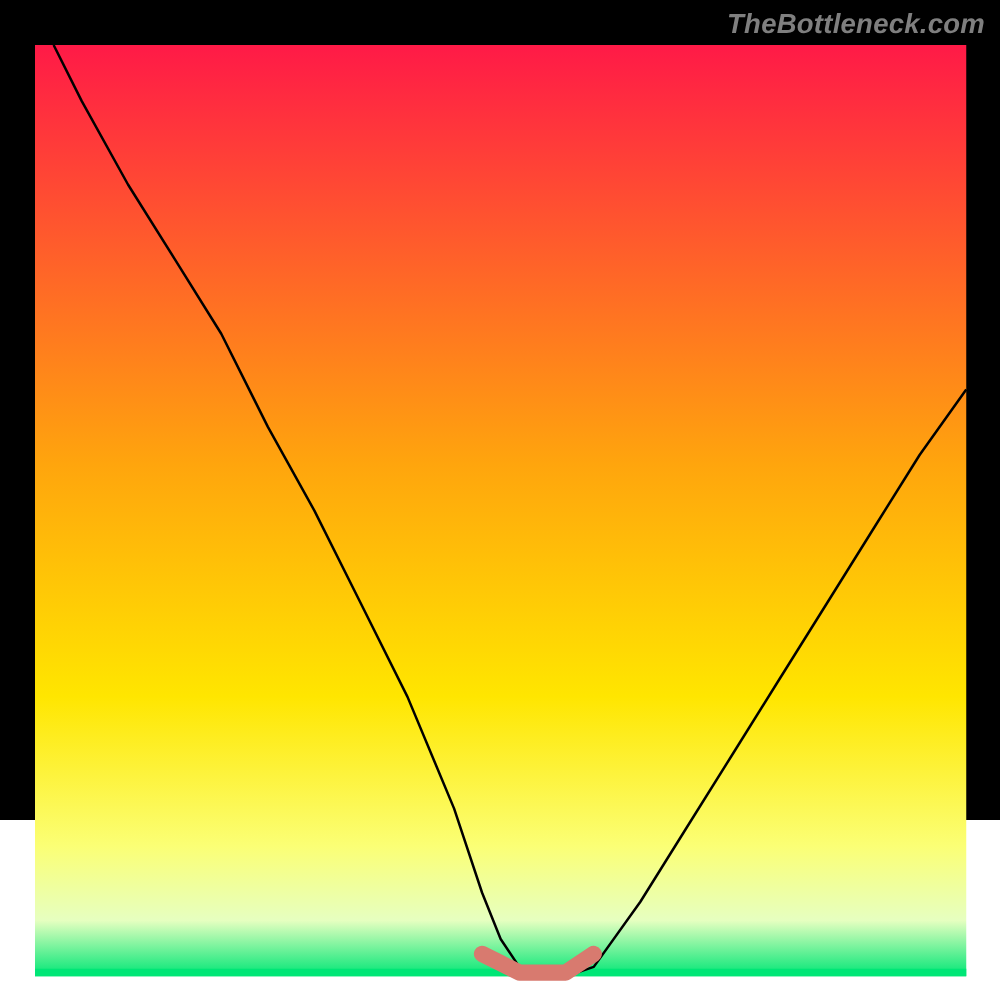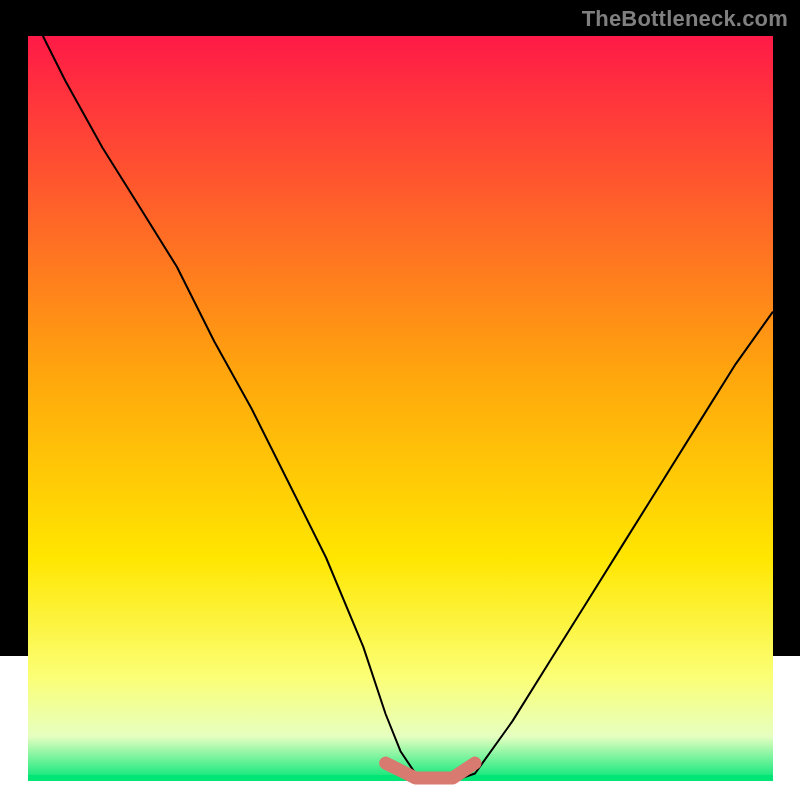--- a/index.html
+++ b/index.html
@@ -7,20 +7,21 @@
     padding: 0;
     width: 800px;
     height: 800px;
     overflow: hidden;
   }
   .frame {
     width: 800px;
     height: 656px;
     background: #000000;
     position: relative;
+    font-style: italic;
   }
   .watermark {
     position: absolute;
     top: 6px;
     right: 12px;
     font-family: Arial, Helvetica, sans-serif;
     font-size: 22px;
     font-weight: bold;
     color: #7f7f7f;
     letter-spacing: 0.2px;

